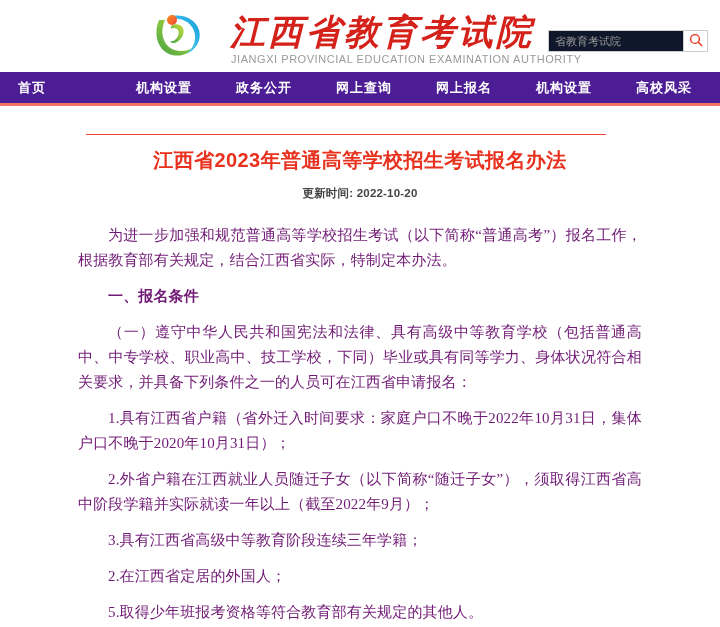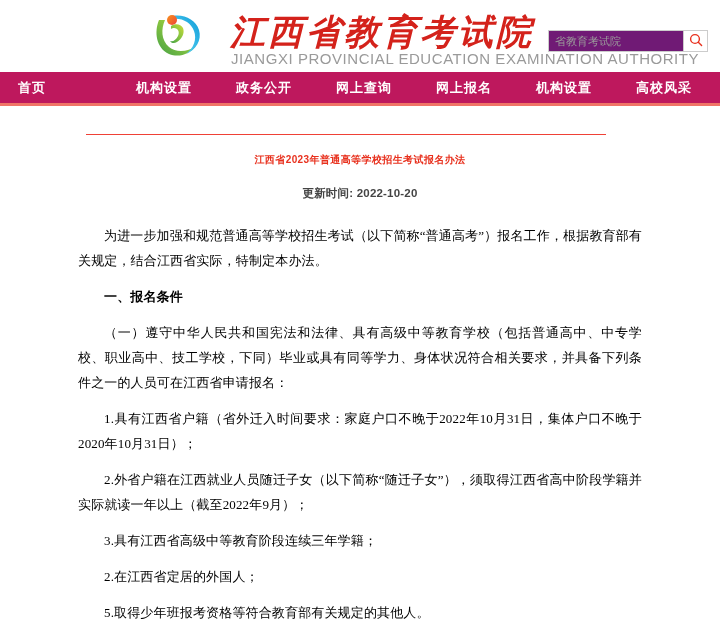--- a/index.html
+++ b/index.html
@@ -53,21 +53,21 @@
     font-size: 35px;
     line-height: 38px;
     font-weight: bold;
     color: #d4221b;
     letter-spacing: 3px;
     font-style: italic;
     white-space: nowrap;
   }
 
   .brand-en {
-    font-size: 15px;
+    font-size: 11px;
     line-height: 14px;
     letter-spacing: 0.55px;
     color: #9a9a9a;
     white-space: nowrap;
     padding-left: 1px;
   }
 
   .search-wrap {
     position: absolute;
     right: 12px;
@@ -75,21 +75,21 @@
     display: flex;
     align-items: stretch;
     height: 22px;
   }
 
   .search-input {
     width: 136px;
     height: 22px;
     box-sizing: border-box;
     border: 1px solid #cccccc;
-    background: #701a75;
+    background: #0f172a;
     font-size: 11px;
     color: #9b9b9b;
     padding: 0 6px;
     font-family: "Liberation Sans", "DejaVu Sans", sans-serif;
     outline: none;
   }
   .search-input::placeholder { color: #9b9b9b; }
 
   .search-btn {
     width: 24px;
@@ -101,21 +101,21 @@
     display: flex;
     align-items: center;
     justify-content: center;
     cursor: pointer;
     padding: 0;
   }
 
   
   .nav {
     height: 31px;
-    background: #be185d;
+    background: #4c1d95;
     display: flex;
     align-items: center;
     box-sizing: border-box;
   }
   .nav-under {
     height: 3px;
     background: #f07567;
   }
   .nav-under2 {
     height: 2px;
@@ -153,42 +153,42 @@
     background: #ef4136;
   }
 
   .article {
     padding: 42px 78px 0 78px;
   }
 
   .article-title {
     text-align: center;
     color: #e8311e;
-    font-size: 10px;
+    font-size: 20px;
     font-weight: bold;
     letter-spacing: 0.4px;
     line-height: 20px;
     margin: 0 0 16px 0;
     font-family: "Liberation Sans", "DejaVu Sans", sans-serif;
   }
 
   .article-meta {
     text-align: center;
     color: #444444;
     font-size: 11.5px;
     font-weight: bold;
     margin: 0 0 22px 0;
     letter-spacing: 0.2px;
   }
 
   .p {
     margin: 0 0 11px 0;
-    font-size: 13px;
+    font-size: 15px;
     line-height: 25px;
-    color: #000000;
+    color: #701a75;
     text-align: justify;
     text-indent: 2em;
     letter-spacing: 0.15px;
     font-family: "Liberation Serif", "DejaVu Serif", serif;
   }
   .p.bold { font-weight: bold; }
 </style>
 </head>
 <body>
 

